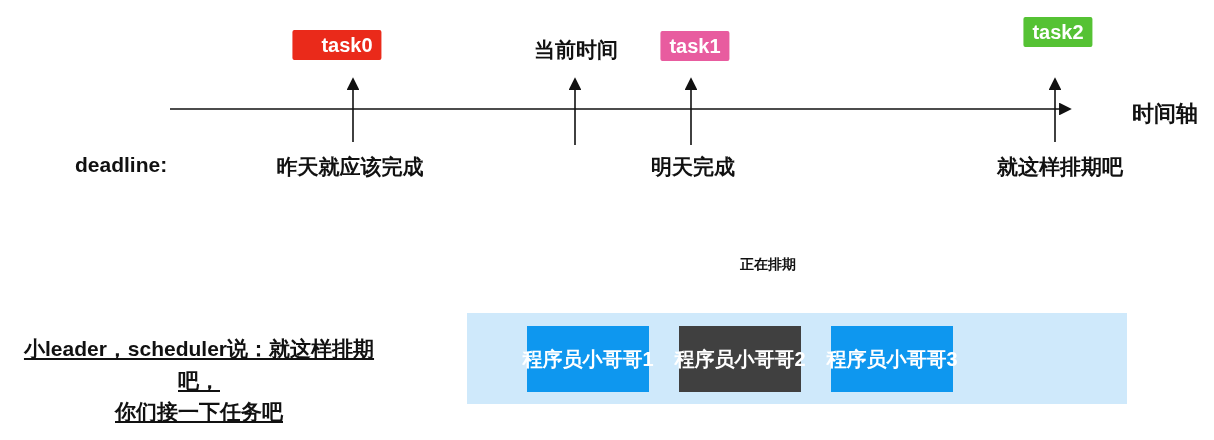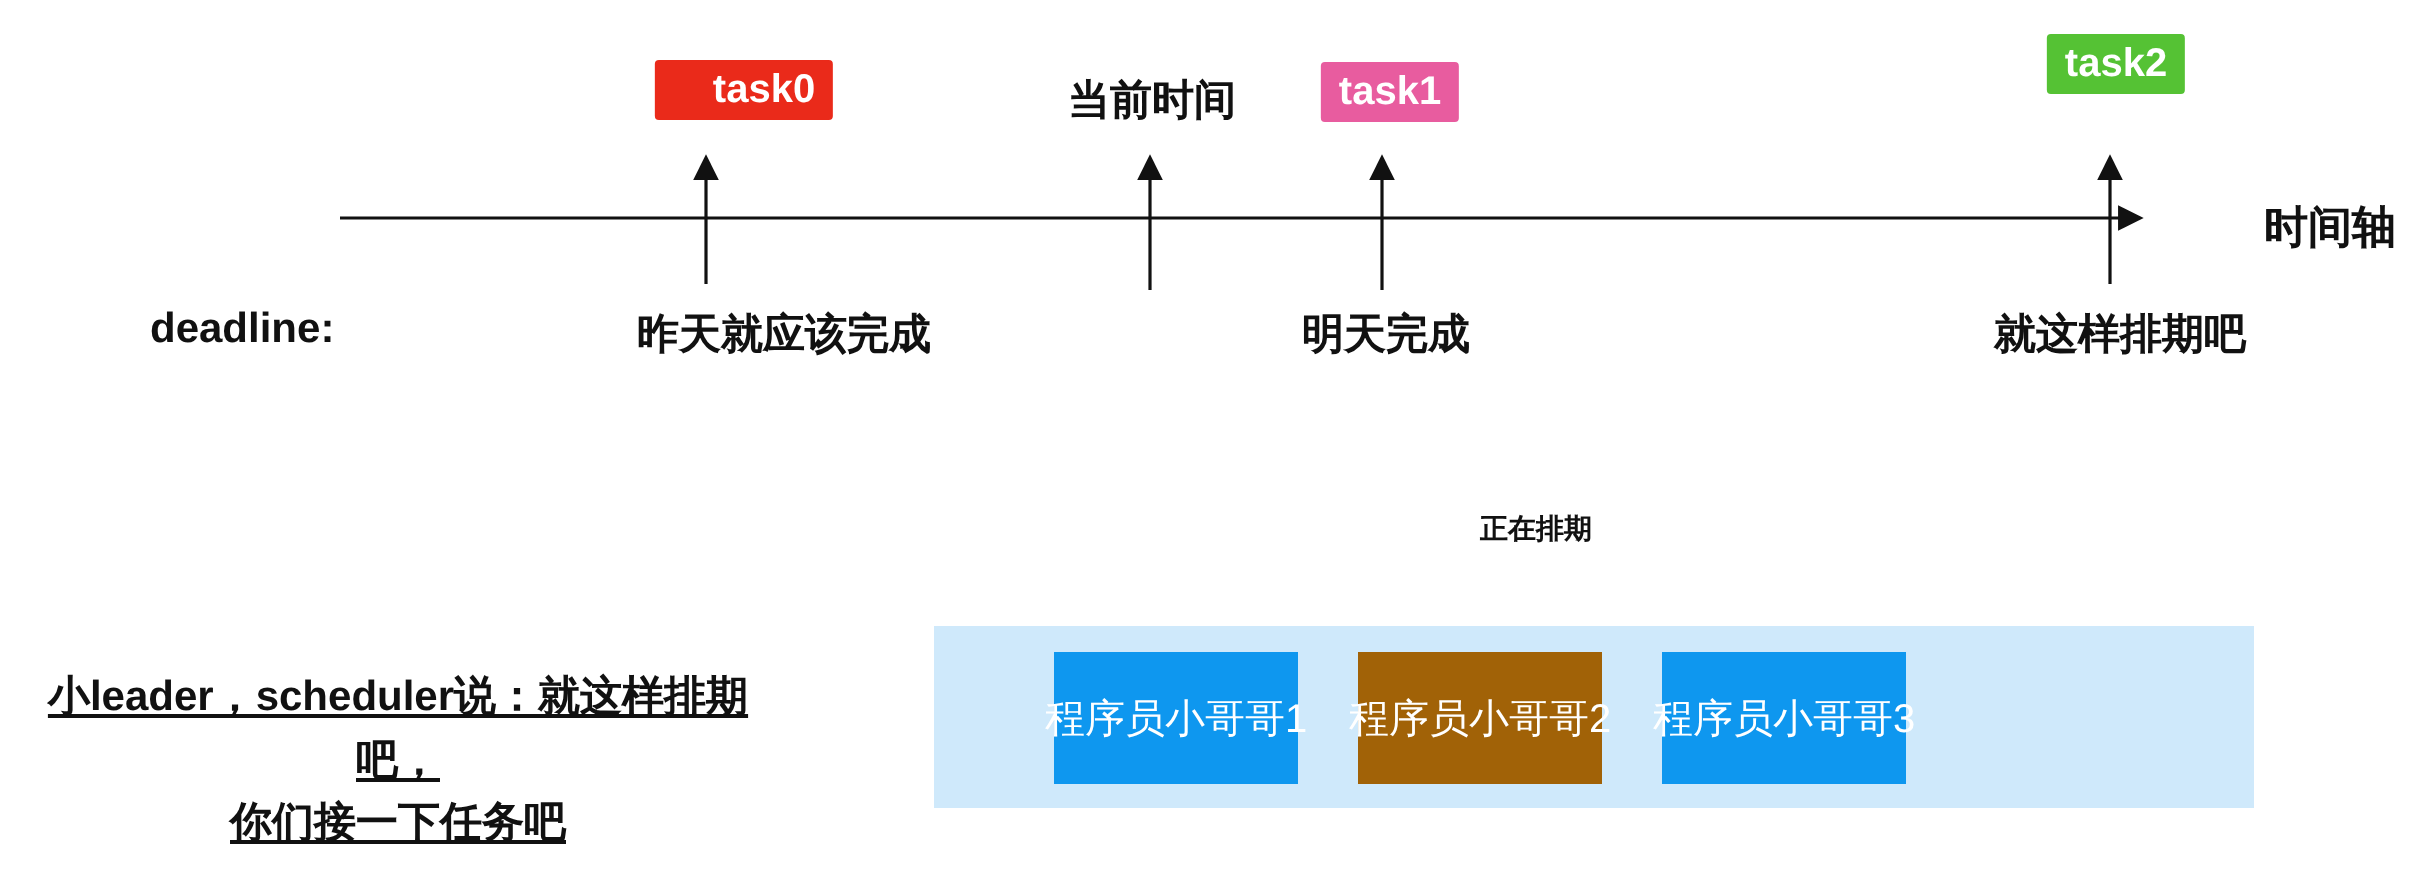--- a/index.html
+++ b/index.html
@@ -25,38 +25,38 @@
     position: absolute;
     transform: translateX(-50%);
     color: #ffffff;
     font-size: 20px;
     font-weight: 600;
     padding: 4px 9px;
     border-radius: 2px;
     white-space: nowrap;
     line-height: 1.1;
   }
-  .task0 { left: 372px;  top: 30px; padding-left: 29px; }
+  .task0 { left: 337px;  top: 30px; padding-left: 29px; }
   .task1 { left: 695px;  top: 31px; }
   .task2 { left: 1058px; top: 17px; }
 
   .black-label {
     position: absolute;
     font-weight: 600;
     font-size: 21px;
     color: #111;
     white-space: nowrap;
   }
   .centered { transform: translateX(-50%); }
 
   .current-time { left: 576px; top: 36px; }
   .axis-label   { left: 1132px; top: 99px; font-size: 22px; }
 
   .deadline-prefix { left: 75px; top: 153px; font-weight: 700; font-size: 21px; }
-  .dl0 { left: 350px;  top: 153px; margin-left: 42px; }
+  .dl0 { left: 350px;  top: 153px; }
   .dl1 { left: 693px;  top: 153px; }
   .dl2 { left: 1060px; top: 153px; }
 
   .status-label { left: 768px; top: 256px; font-size: 14px; }
 
   .speech {
     position: absolute;
     left: 8px; top: 333px;
     width: 382px;
     text-align: center;
@@ -76,21 +76,21 @@
     align-items: flex-start;
     padding: 13px 0 0 60px;
     gap: 30px;
   }
   .worker-box {
     width: 122px;
     height: 66px;
     background: #0e97ef;
     color: #ffffff;
     font-size: 20px;
-    font-weight: 400;
+    font-weight: 700;
     display: flex;
     align-items: center;
     justify-content: center;
     white-space: nowrap;
   }
 
   .watermark {
     position: absolute;
     right: 8px; top: 402px;
     font-size: 19px;
@@ -131,17 +131,17 @@
 
   <div class="black-label centered status-label">正在排期</div>
 
   <div class="speech">
     <div>小leader，scheduler说：就这样排期吧，</div>
     <div>你们接一下任务吧</div>
   </div>
 
   <div class="pool" style="background-color: rgb(207, 233, 251);">
     <div class="worker-box" style="background-color: rgb(14, 151, 239);">程序员小哥哥1</div>
-    <div class="worker-box" style="background-color: #a16207;">程序员小哥哥2</div>
+    <div class="worker-box" style="background-color: #404040;">程序员小哥哥2</div>
     <div class="worker-box" style="background-color: rgb(14, 151, 239);">程序员小哥哥3</div>
   </div>
 
 </div>
 
 </body></html>

